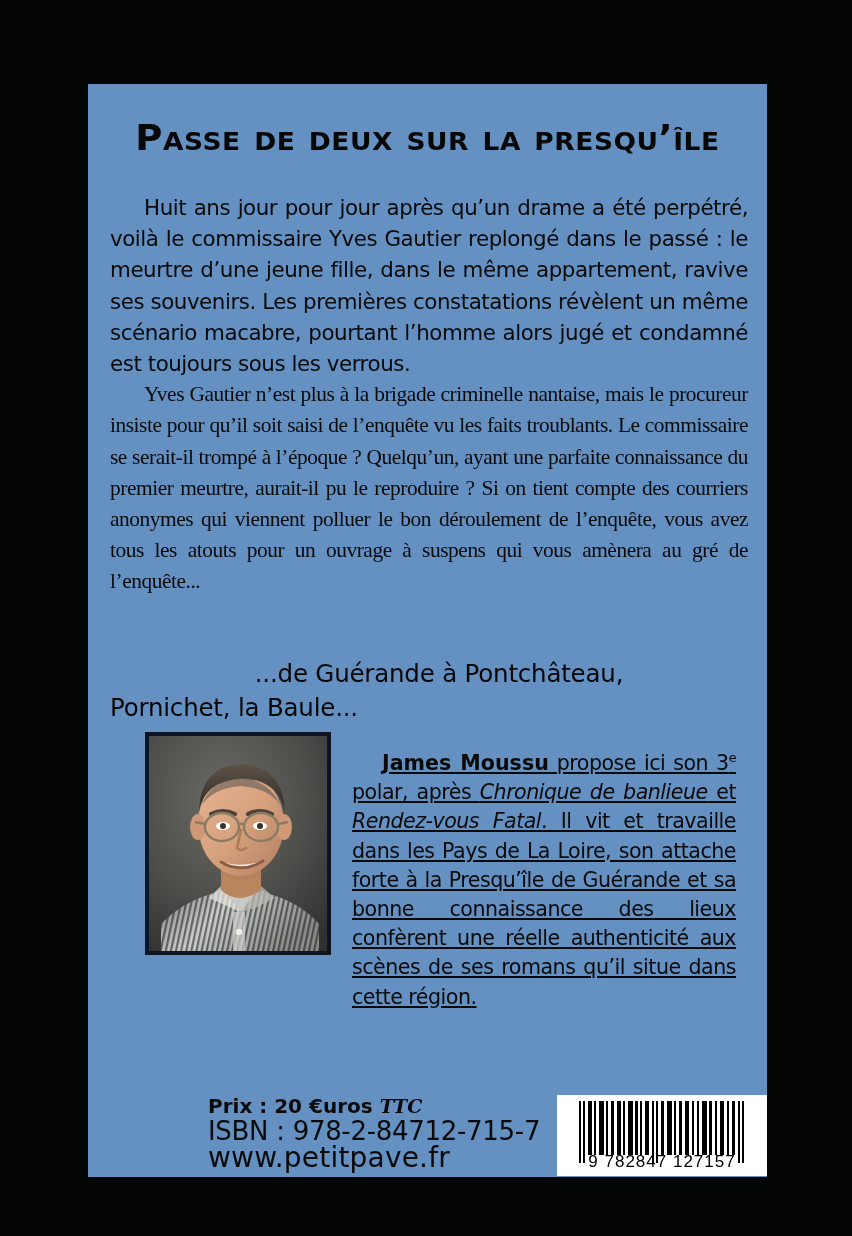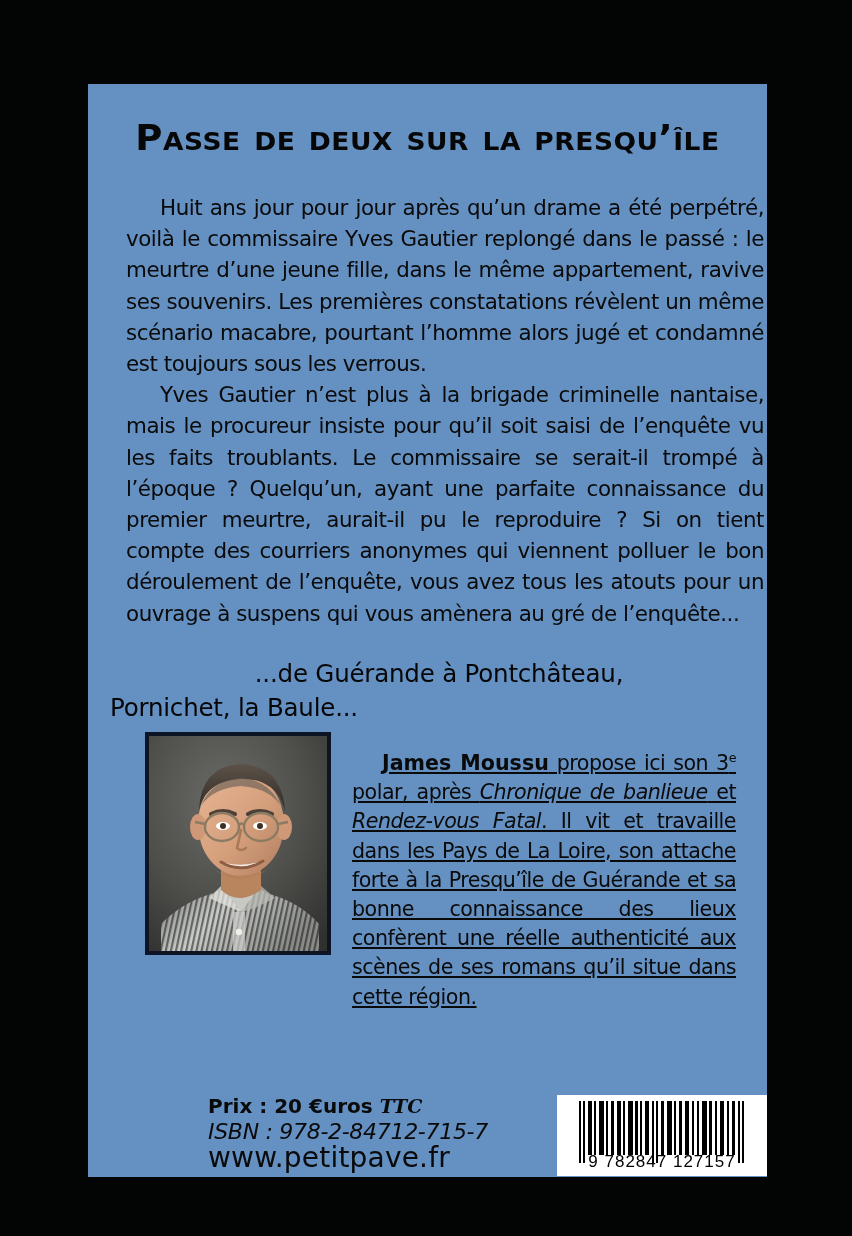--- a/index.html
+++ b/index.html
@@ -56,27 +56,26 @@
     left: 22px;
     top: 108px;
     width: 638px;
     color: #0a0a0a;
     font-family: "DejaVu Sans", sans-serif;
     font-size: 21.4px;
     line-height: 31.2px;
     text-align: justify;
     text-justify: inter-word;
     letter-spacing: -0.45px;
-    margin-left: 16px;
   }
   .para {
     margin: 0;
     text-indent: 34px;
   }
-  .para + .para { margin-top: 0px; }
+  .para + .para { margin-top: 0px; font-family: Liberation Serif, serif; }
   .para:last-child { text-align: justify; }
 
   
   #tagline {
     position: absolute;
     left: 22px;
     top: 573px;
     width: 640px;
     color: #060606;
     font-family: "DejaVu Sans", sans-serif;
@@ -155,25 +154,24 @@
     font-weight: bold;
     font-size: 20px;
     letter-spacing: 0px;
     line-height: 25px;
     white-space: nowrap;
   }
   #price-line .ttc { font-style: italic; font-weight: bold; font-family: "DejaVu Serif", serif; font-size: 19px; }
   #price-line .euro-sym { font-family: "DejaVu Sans", sans-serif; }
   #isbn-line {
     font-family: "DejaVu Sans", sans-serif;
-    font-size: 22px;
+    font-size: 26px;
     line-height: 25px;
     letter-spacing: -0.3px;
     white-space: nowrap;
-    font-style: italic;
   }
   #website-line {
     font-family: "DejaVu Sans", sans-serif;
     font-size: 28px;
     line-height: 28px;
     letter-spacing: 0.2px;
     white-space: nowrap;
   }
 
   

